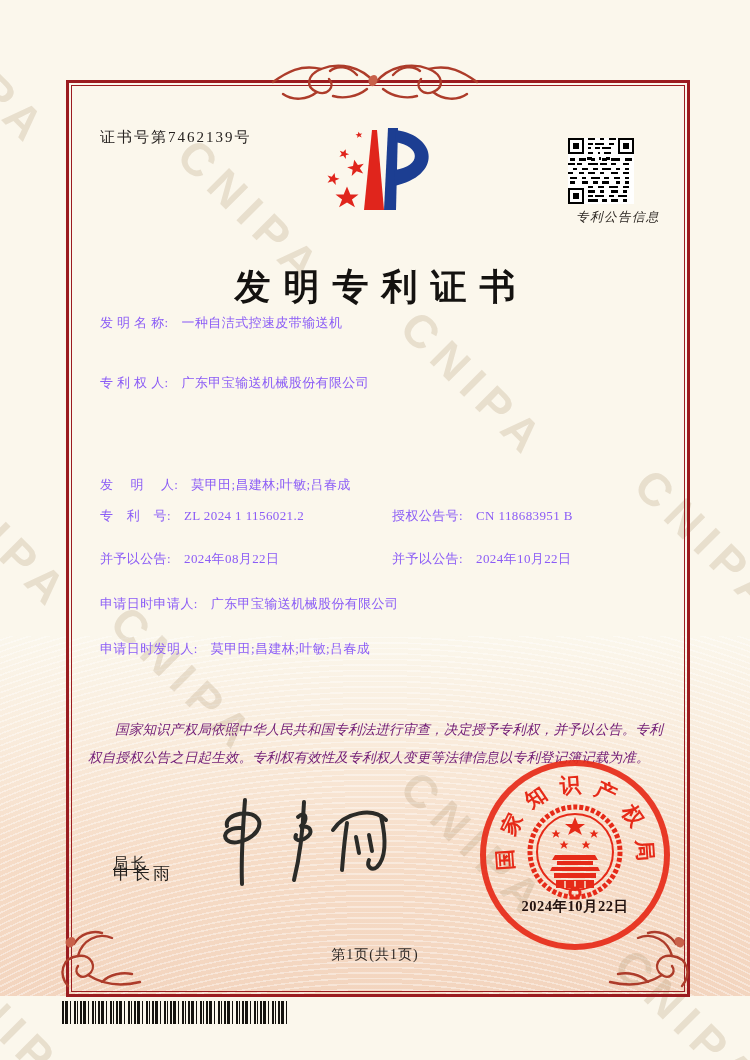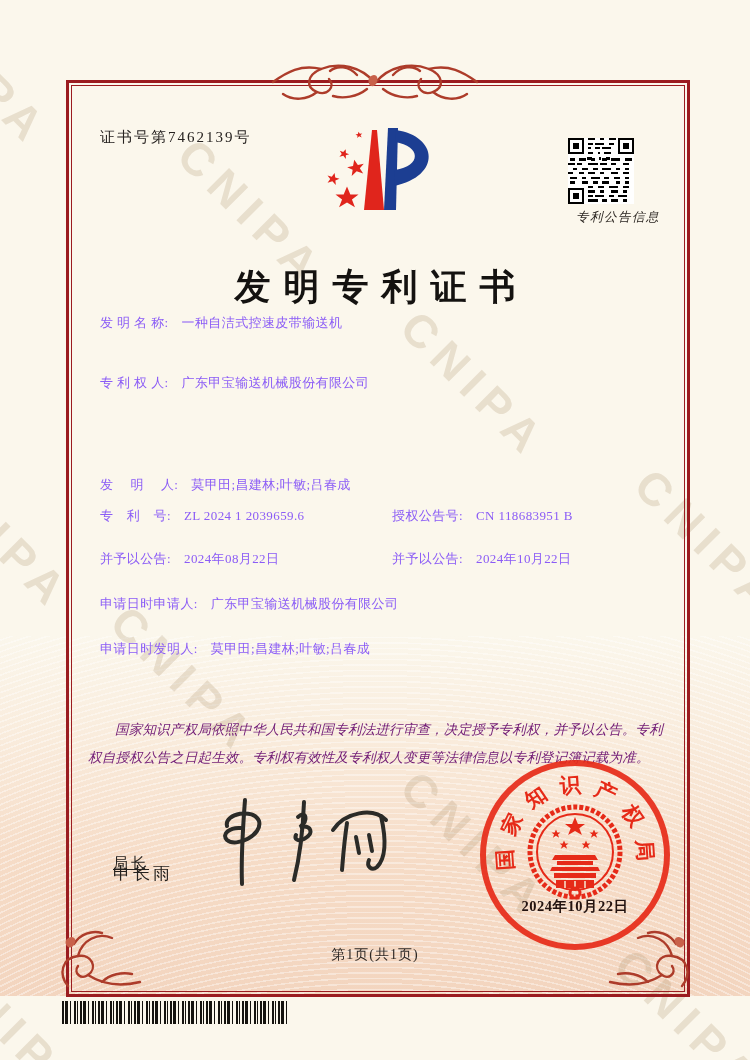--- a/index.html
+++ b/index.html
@@ -192,21 +192,21 @@
   <div class="row" style="top:314px">
     <span class="lab">发 明 名 称:</span><span class="val">一种自洁式控速皮带输送机</span>
   </div>
   <div class="row" style="top:374px">
     <span class="lab">专 利 权 人:</span><span class="val">广东甲宝输送机械股份有限公司</span>
   </div>
   <div class="row" style="top:476px">
     <span class="lab">发　 明　 人:</span><span class="val">莫甲田;昌建林;叶敏;吕春成</span>
   </div>
   <div class="row" style="top:507px">
-    <span class="lab">专　利　号:</span><span class="val">ZL 2024 1 2039659.6</span>
+    <span class="lab">专　利　号:</span><span class="val">ZL 2024 1 1156021.2</span>
   </div>
   <div class="row row-right" style="top:507px">
     <span class="lab">授权公告号:</span><span class="val">CN 118683951 B</span>
   </div>
   <div class="row" style="top:550px">
     <span class="lab">并予以公告:</span><span class="val">2024年08月22日</span>
   </div>
   <div class="row row-right" style="top:550px">
     <span class="lab">并予以公告:</span><span class="val">2024年10月22日</span>
   </div>

